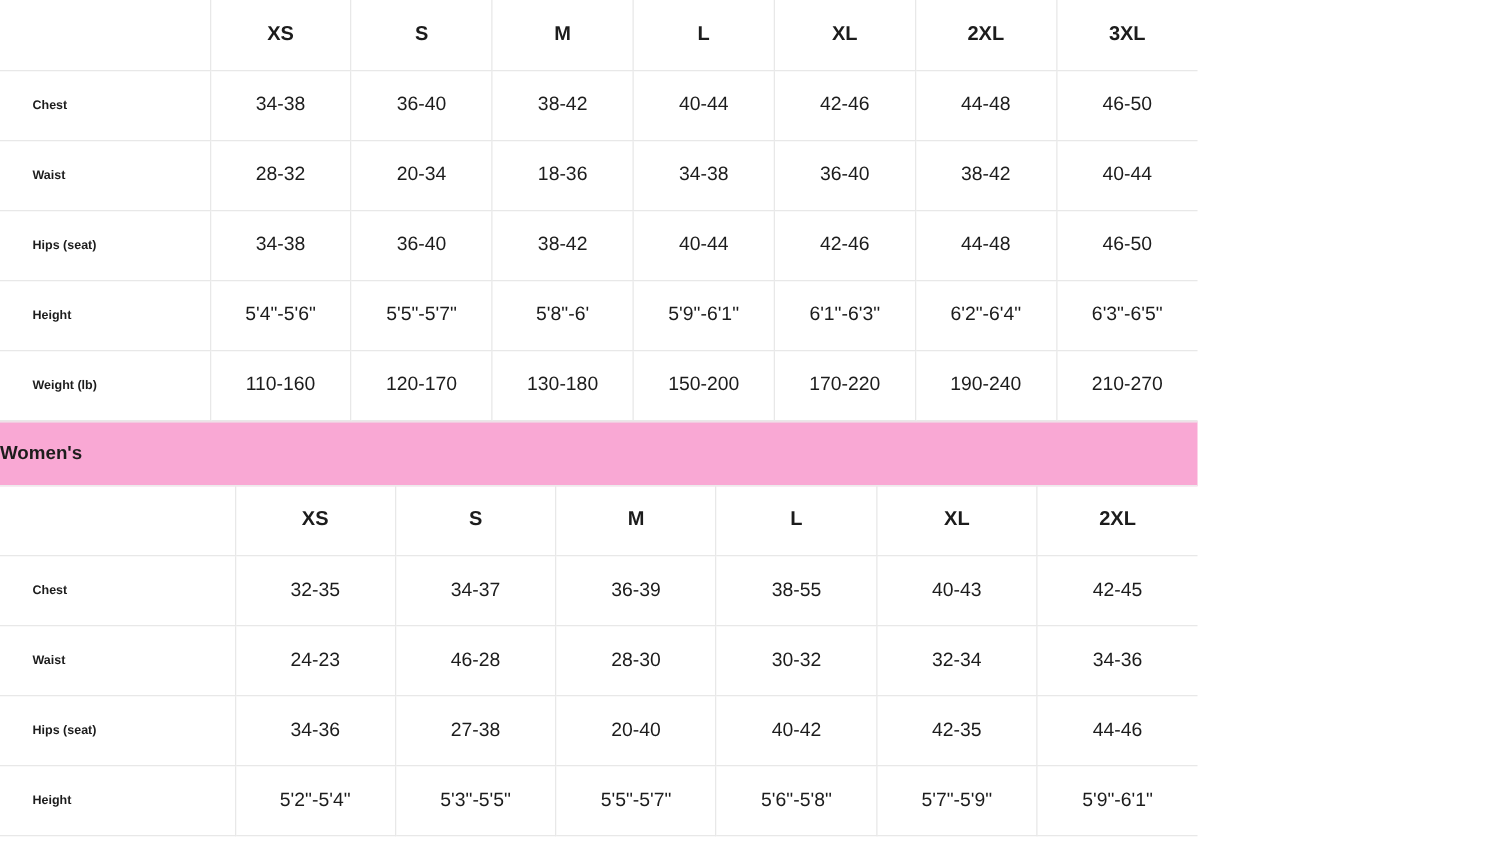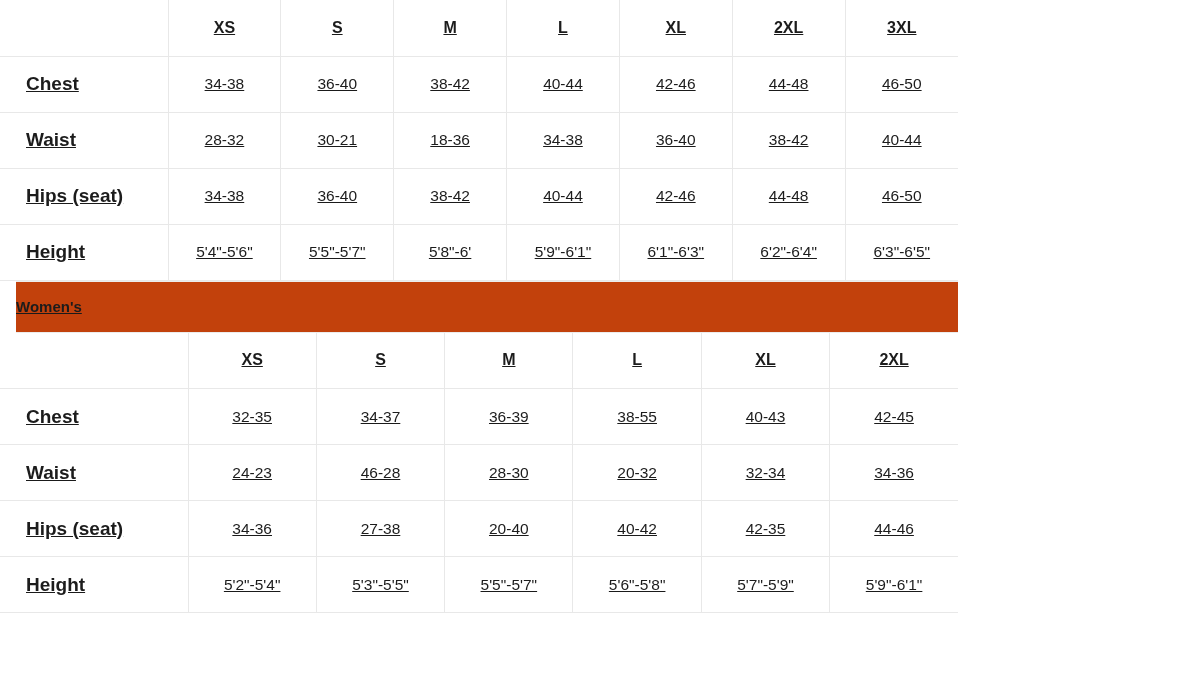--- a/index.html
+++ b/index.html
@@ -12,21 +12,20 @@
     width: 1188px;
     height: 676px;
     overflow: hidden;
     font-family: "Liberation Sans", sans-serif;
     color: #1a1a1a;
     -webkit-font-smoothing: antialiased;
   }
   .page {
     width: 958px;
     position: relative;
-    text-decoration: underline;
   }
   table.size-table {
     width: 100%;
     border-collapse: collapse;
     table-layout: fixed;
     font-size: 15.5px;
   }
   table.size-table td,
   table.size-table th {
     border: 1px solid #e8e8e8;
@@ -57,35 +56,34 @@
     border-bottom: 1px solid #e8e8e8;
   }
   table.size-table thead th.corner {
     border-left: none;
     border-right: 1px solid #e8e8e8;
   }
   table.size-table tbody th.rowlabel {
     font-weight: bold;
     text-align: left;
     padding-left: 26px;
-    font-size: 19px;
+    font-size: 10px;
     border-left: none;
   }
   .section-title {
-    background: #c2410c;
+    background: #f9a8d4;
     font-size: 15px;
     font-weight: bold;
     color: #1c1c1c;
     padding: 14px 0 14px 0;
     border-top: 1px solid #ececec;
     border-bottom: 1px solid #ececec;
     height: 52px;
     display: flex;
     align-items: center;
-    margin-left: 16px;
   }
   
   table.mens col.label { width: 168px; }
   table.womens col.label { width: 188px; }
 </style>
 </head>
 <body>
 
 <div class="page">
 
@@ -119,21 +117,21 @@
         <td>36-40</td>
         <td>38-42</td>
         <td>40-44</td>
         <td>42-46</td>
         <td>44-48</td>
         <td>46-50</td>
       </tr>
       <tr>
         <th class="rowlabel">Waist</th>
         <td>28-32</td>
-        <td>30-21</td>
+        <td>20-34</td>
         <td>18-36</td>
         <td>34-38</td>
         <td>36-40</td>
         <td>38-42</td>
         <td>40-44</td>
       </tr>
       <tr>
         <th class="rowlabel">Hips (seat)</th>
         <td>34-38</td>
         <td>36-40</td>
@@ -146,20 +144,30 @@
       <tr>
         <th class="rowlabel">Height</th>
         <td>5'4"-5'6"</td>
         <td>5'5"-5'7"</td>
         <td>5'8"-6'</td>
         <td>5'9"-6'1"</td>
         <td>6'1"-6'3"</td>
         <td>6'2"-6'4"</td>
         <td>6'3"-6'5"</td>
       </tr>
+      <tr>
+        <th class="rowlabel">Weight (lb)</th>
+        <td>110-160</td>
+        <td>120-170</td>
+        <td>130-180</td>
+        <td>150-200</td>
+        <td>170-220</td>
+        <td>190-240</td>
+        <td>210-270</td>
+      </tr>
     </tbody>
   </table>
 
   <div class="section-title">Women's</div>
 
   <table class="size-table womens">
     <colgroup>
       <col class="label">
       <col>
         <col>
@@ -187,21 +195,21 @@
         <td>36-39</td>
         <td>38-55</td>
         <td>40-43</td>
         <td>42-45</td>
       </tr>
       <tr>
         <th class="rowlabel">Waist</th>
         <td>24-23</td>
         <td>46-28</td>
         <td>28-30</td>
-        <td>20-32</td>
+        <td>30-32</td>
         <td>32-34</td>
         <td>34-36</td>
       </tr>
       <tr>
         <th class="rowlabel">Hips (seat)</th>
         <td>34-36</td>
         <td>27-38</td>
         <td>20-40</td>
         <td>40-42</td>
         <td>42-35</td>

